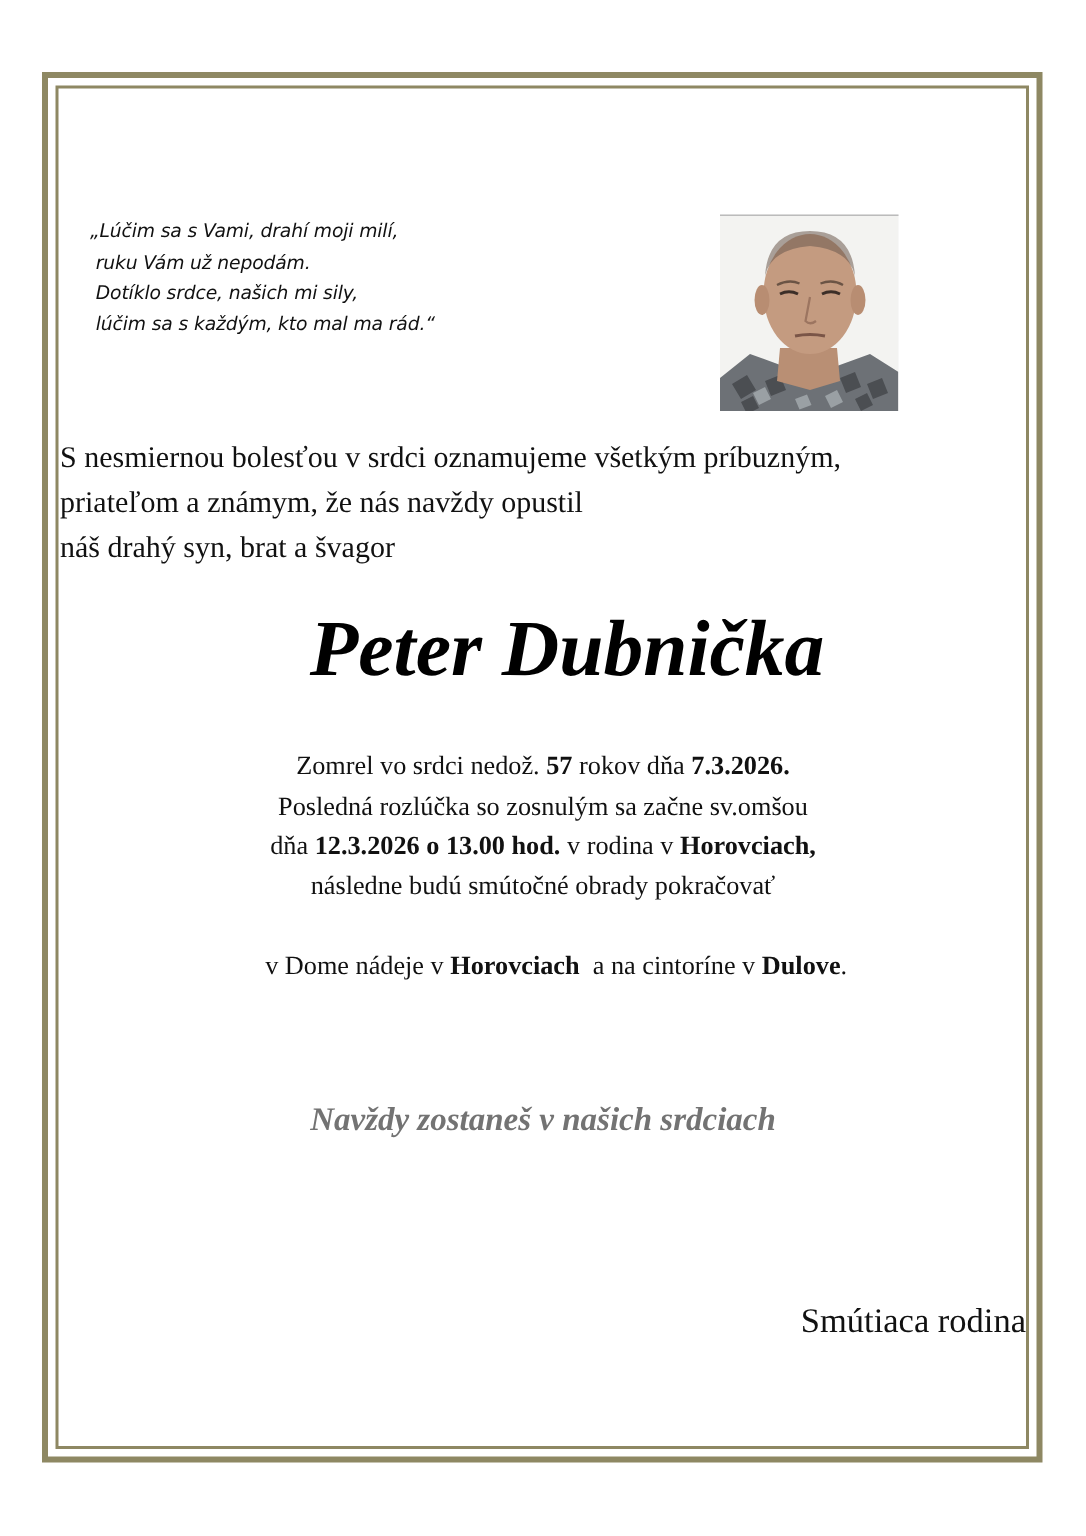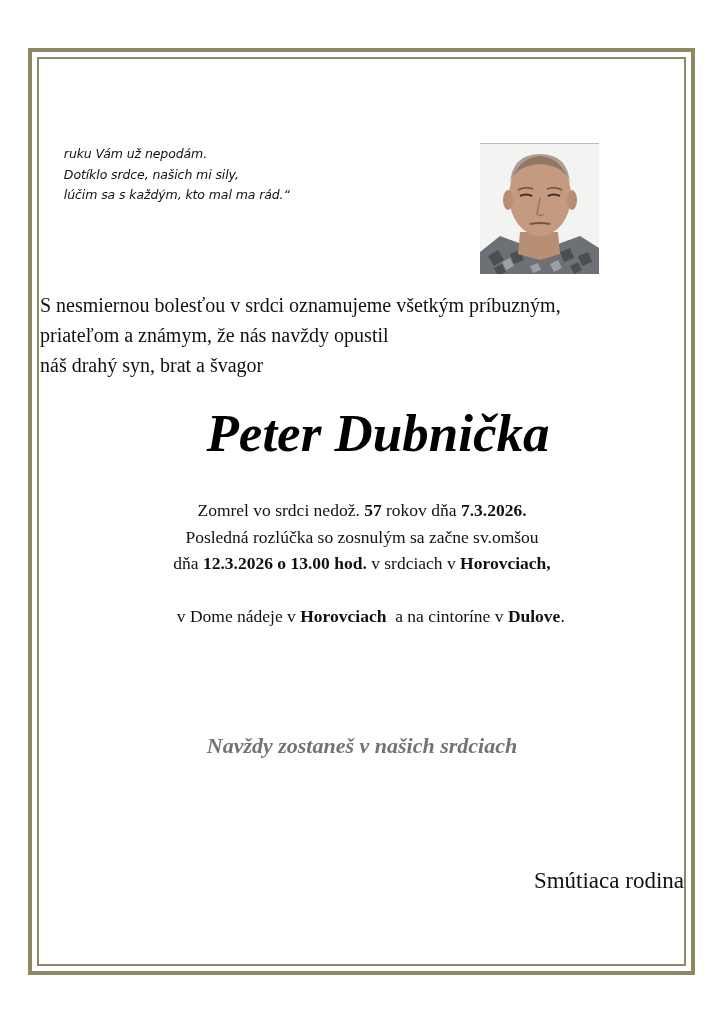--- a/index.html
+++ b/index.html
@@ -17,20 +17,21 @@
   .closing { position:absolute; left:40px; width:644px; top:732px; text-align:center; font-family:"Liberation Serif", serif; font-weight:bold; font-style:italic; font-size:22px; line-height:28px; color:#737373; }
   .signoff { position:absolute; left:40px; width:644px; top:866px; text-align:right; font-family:"Liberation Serif", serif; font-size:23px; line-height:30px; color:#111; }
 </style>
 </head>
 <body>
 
 <div class="outer-border"></div>
 <div class="inner-border"></div>
 
 <div class="poem">
+  <div>„Lúčim sa s Vami, drahí moji milí,</div>
   <div> ruku Vám už nepodám.</div>
   <div> Dotíklo srdce, našich mi sily,</div>
   <div> lúčim sa s každým, kto mal ma rád.“</div>
 </div>
 
 <div class="photo">
   <svg width="119" height="130" viewBox="0 0 119 130">
     <rect x="0" y="0" width="119" height="130" fill="#f3f3f1"></rect>
 
     <path d="M0 108 L20 92 L42 100 L60 112 L78 100 L100 92 L119 104 L119 130 L0 130 Z" fill="#6d7176"></path>
@@ -62,22 +63,23 @@
 </div>
 
 <div class="name">Peter Dubnička</div>
 
 <div class="details">
   <div>
     <span>Zomrel vo srdci nedož. </span><b>57</b><span> rokov dňa </span><b>7.3.2026.</b>
   </div>
   <div>Posledná rozlúčka so zosnulým sa začne sv.omšou</div>
   <div>
-    <span>dňa </span><b>12.3.2026 o 13.00 hod.</b><span> v srdciach v </span><b>Horovciach,</b>
+    <span>dňa </span><b>12.3.2026 o 13.00 hod.</b><span> v rodina v </span><b>Horovciach,</b>
   </div>
+  <div>následne budú smútočné obrady pokračovať</div>
   <div style="white-space:pre;">
     <span>v Dome nádeje v </span><b>Horovciach</b><span>  a na cintoríne v </span><b>Dulove</b><span>.</span>
   </div>
 </div>
 
 <div class="closing">Navždy zostaneš v našich srdciach</div>
 
 <div class="signoff">Smútiaca rodina</div>
 
 </body></html>

